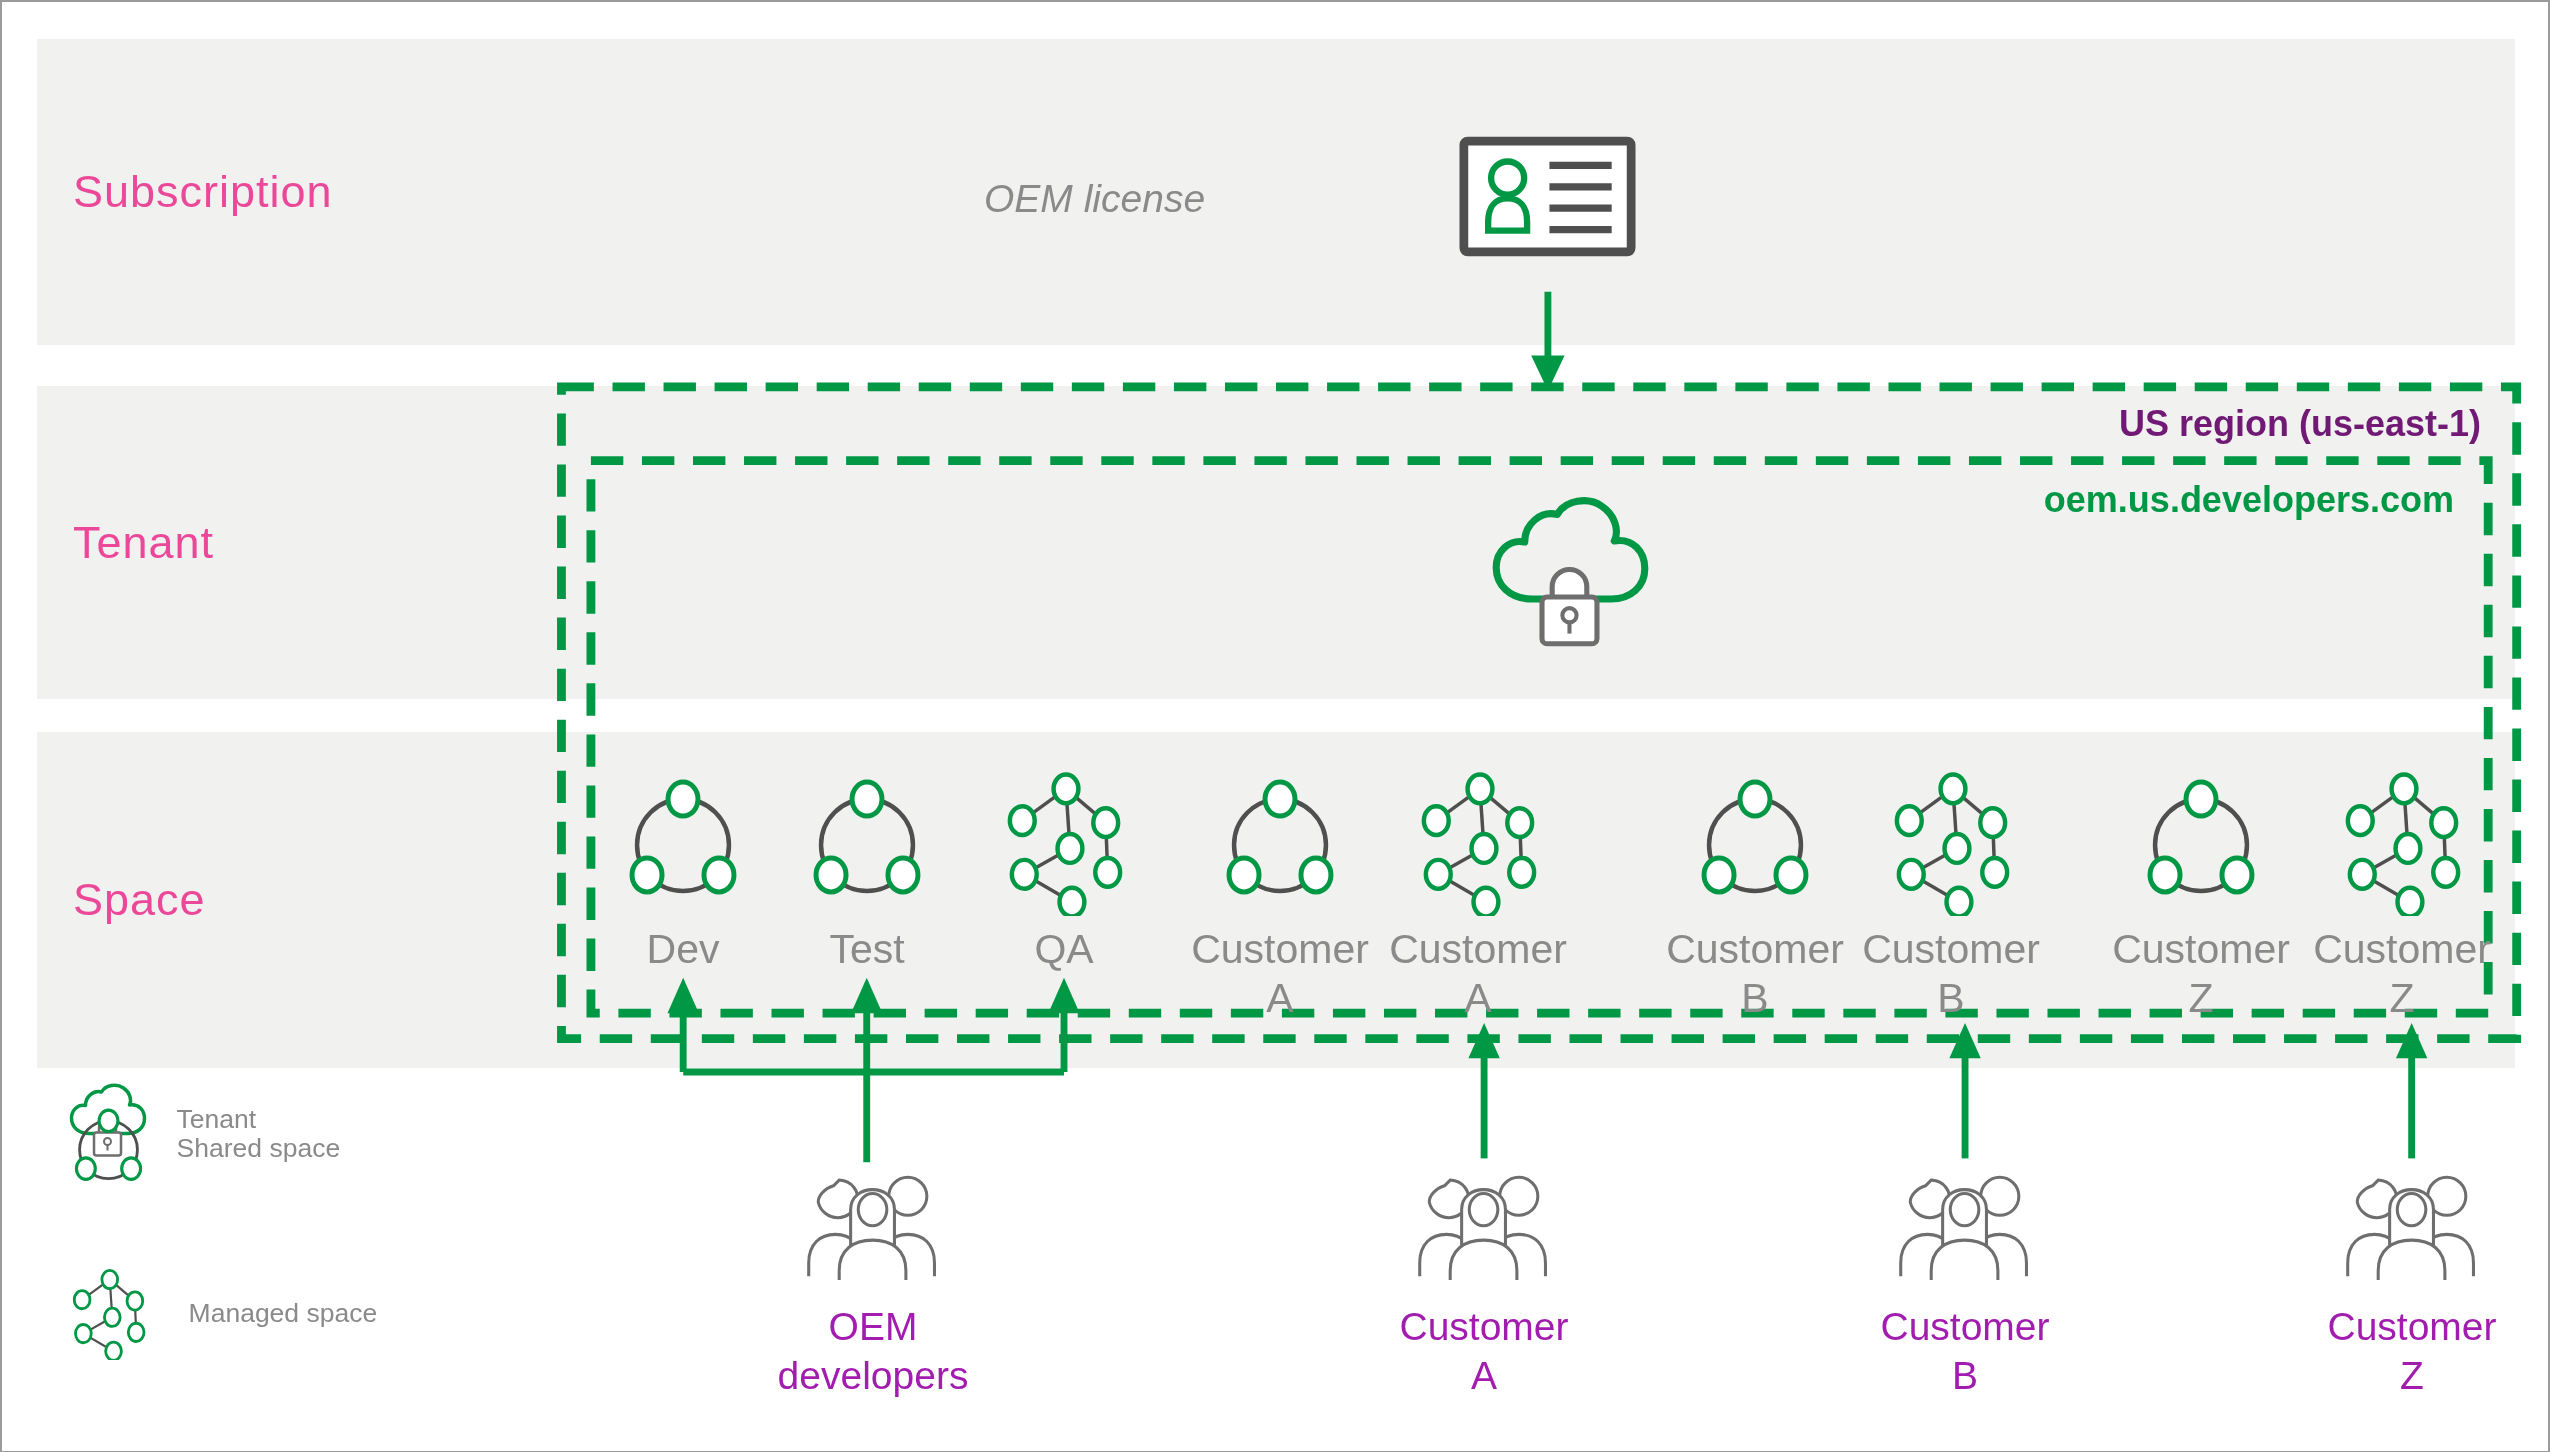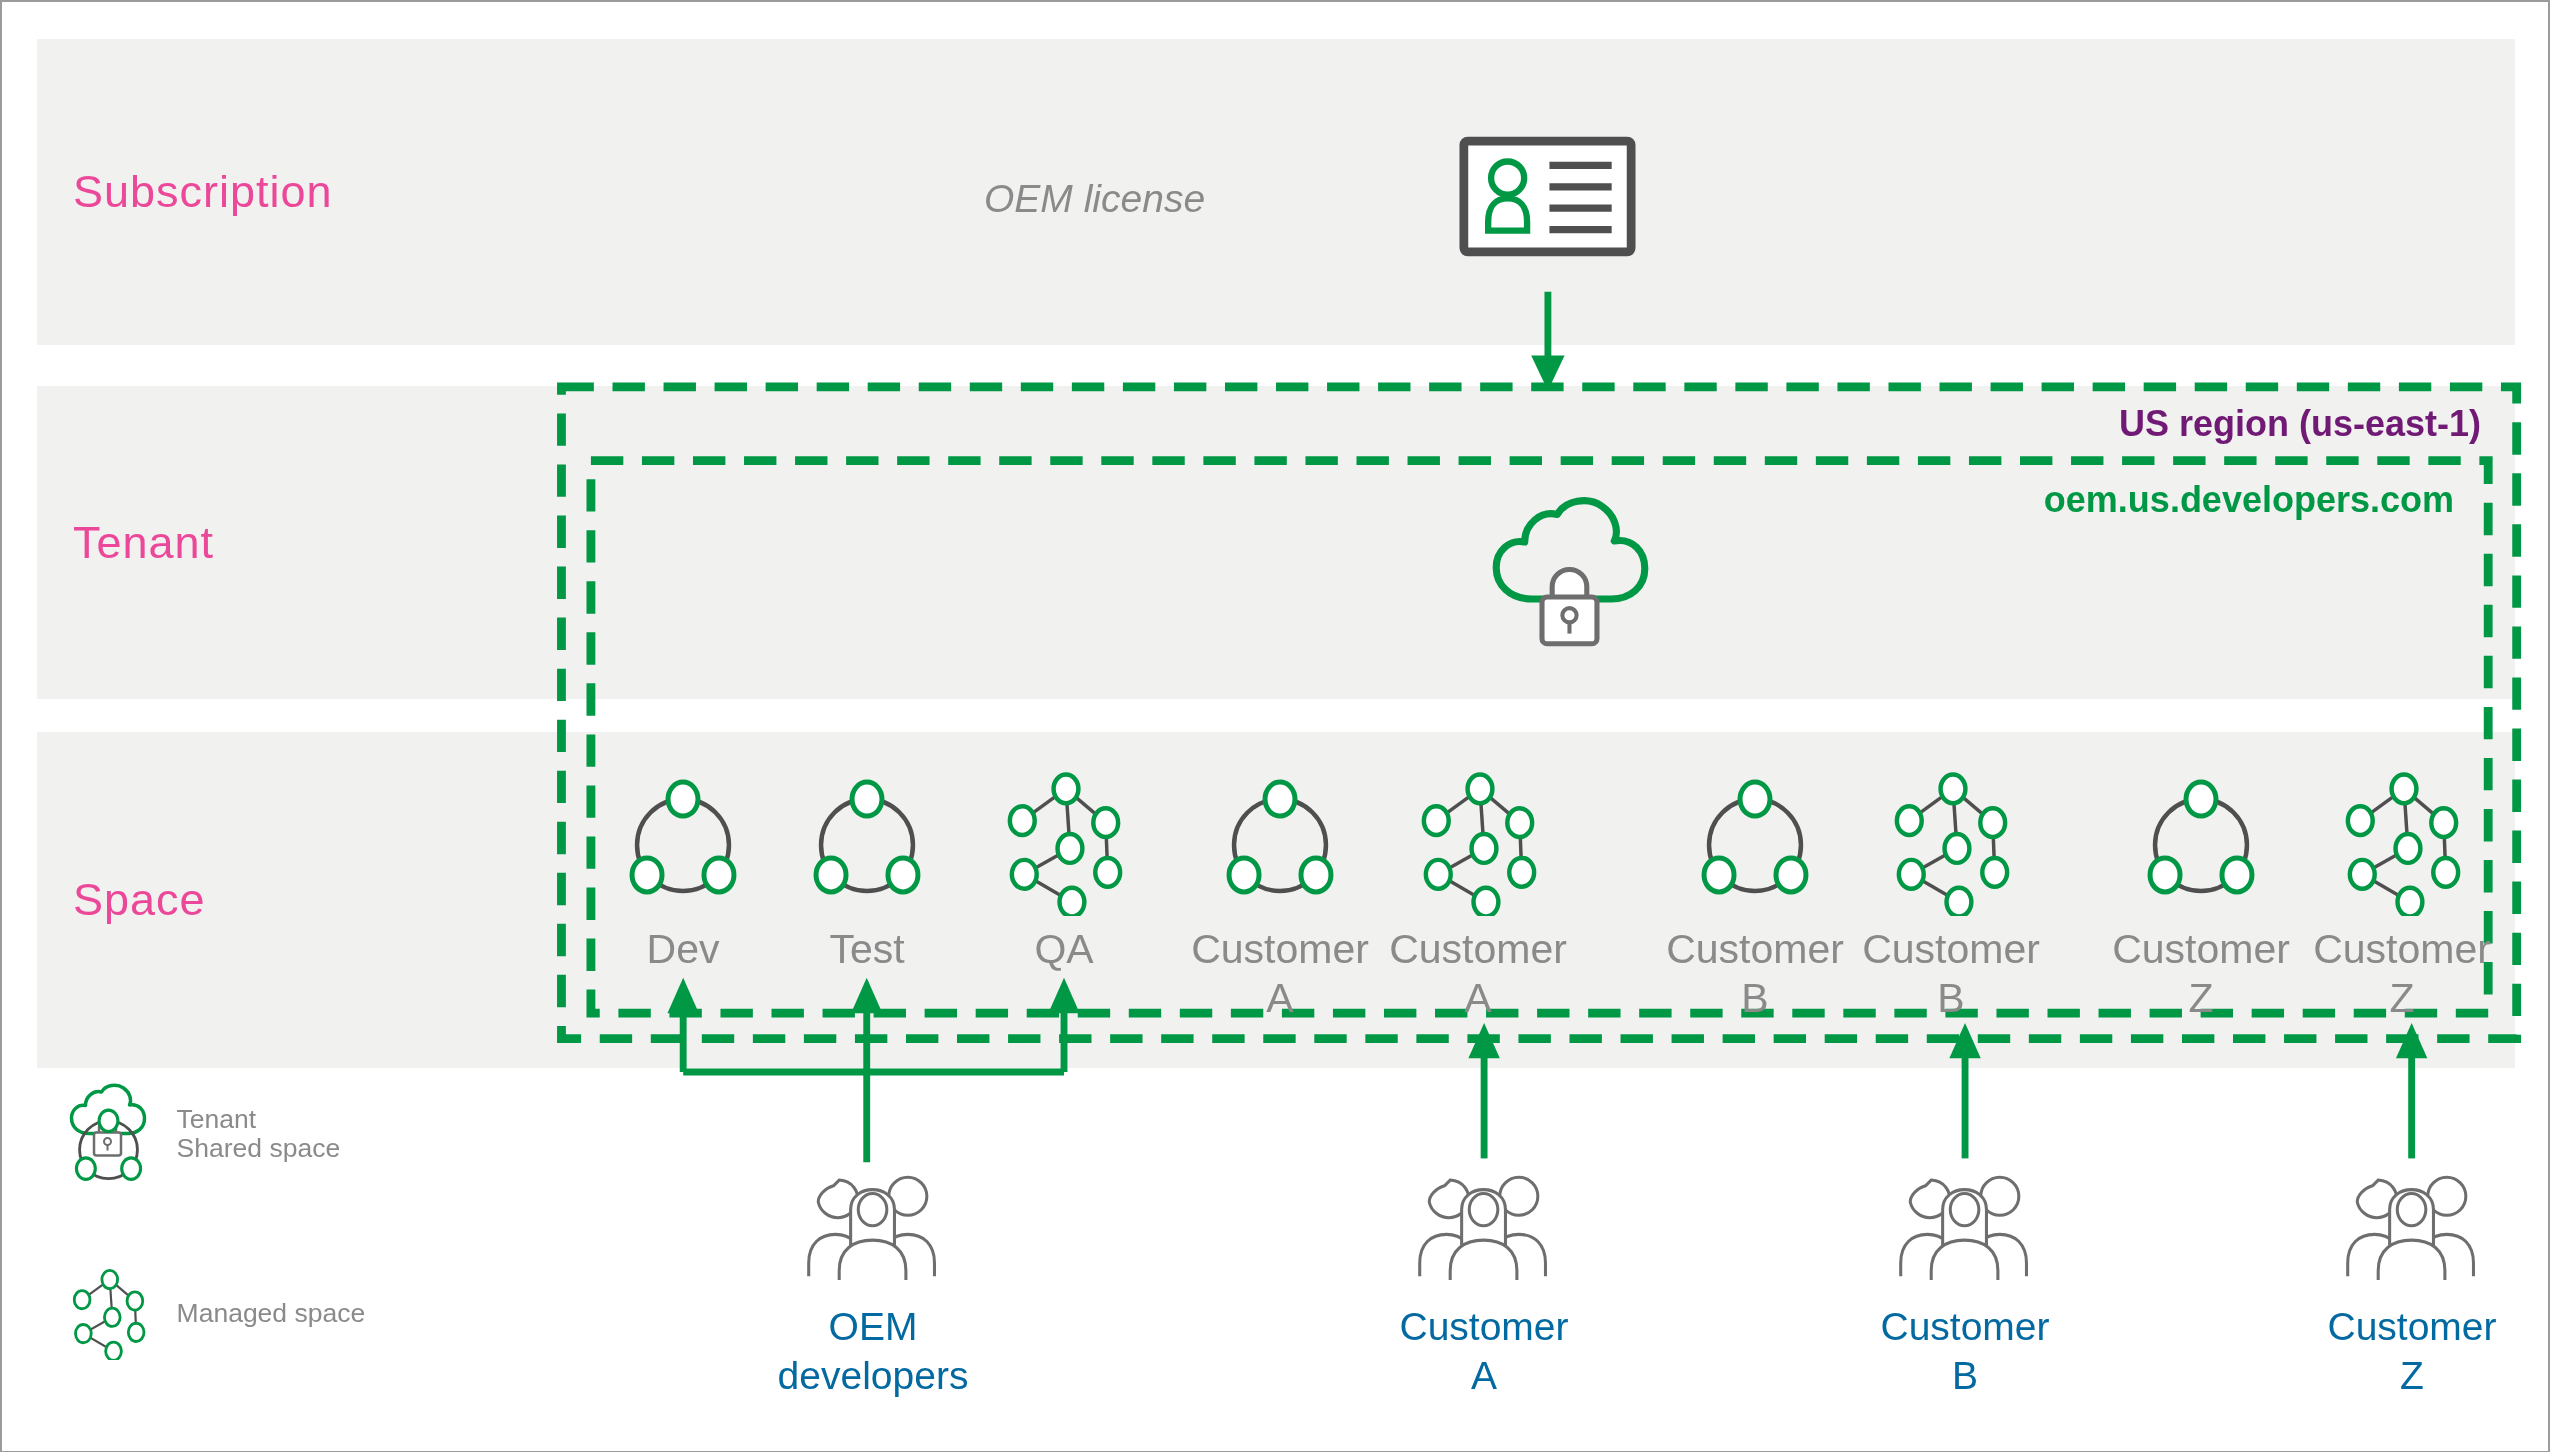--- a/index.html
+++ b/index.html
@@ -16,27 +16,27 @@
   .license-card{position:absolute;left:1457px;top:134px;}
   .license-label{position:absolute;left:982px;top:175px;width:440px;text-align:left;font-size:39px;font-style:italic;color:#8a8a8a;}
   .region-label{position:absolute;right:67px;top:401px;font-size:36px;font-weight:bold;color:#701a75;}
   .domain-label{position:absolute;right:94px;top:477px;font-size:36px;font-weight:bold;color:#009845;}
   .cloud-main{position:absolute;left:1487px;top:491px;}
   .space-item{position:absolute;top:758px;width:216px;text-align:center;}
   .space-item .icon-wrap{height:165px;display:flex;align-items:center;justify-content:center;}
   .space-item .lbl{font-size:41px;line-height:49px;color:#8a8a8a;}
   .group{position:absolute;top:1156px;width:314px;text-align:center;}
   .group .icon-wrap{height:126px;display:flex;align-items:flex-end;justify-content:center;}
-  .group .lbl{margin-top:17.7px;font-size:39px;line-height:49px;color:#0369a1;}
+  .group .lbl{margin-top:17.7px;font-size:39px;line-height:49px;color:#a21caf;}
   .legend-item{position:absolute;left:59px;display:flex;align-items:center;}
   .legend-item .ic{width:94px;display:flex;justify-content:center;}
   .legend-item .lbl{margin-left:21.6px;font-size:26.5px;color:#8a8a8a;}
   .lg1{top:1080px;height:75px;}
   .lg2{top:1104px;height:84px;}
-  .lg3{top:1264px;height:94px;}
+  .lg3{top:1264px;height:94px;gap:12px;}
 </style>
 </head>
 <body>
 
 <div class="canvas">
 
   <svg width="0" height="0" style="position:absolute" aria-hidden="true">
     <defs>
       <symbol id="sym-shared" viewBox="0 0 124 132">
         <circle cx="62" cy="68" r="46" fill="none" stroke="#4f4f4f" stroke-width="4.5"></circle>

